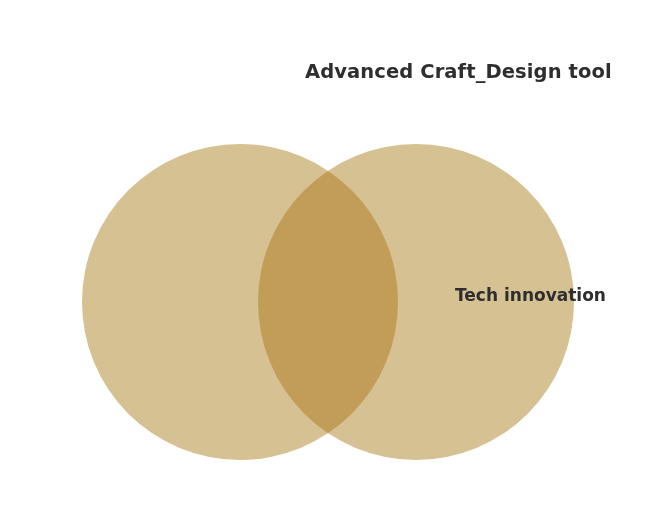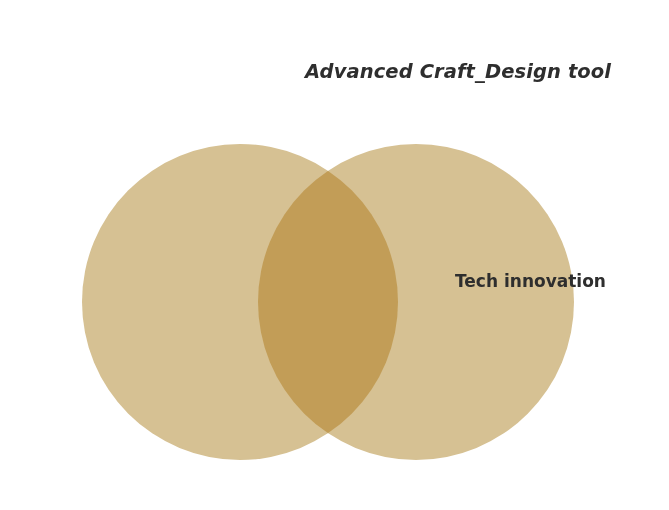--- a/index.html
+++ b/index.html
@@ -46,21 +46,21 @@
     color: #2e2e2e;
     white-space: nowrap;
     line-height: 1.2;
   }
   .set-label.left {
     left: 20px;
     top: 285px;
   }
   .set-label.right {
     left: 455px;
-    top: 271px;
+    top: 285px;
   }
 </style>
 </head>
 <body>
 
 <div id="canvas">
 
   <svg id="venn-svg" viewBox="0 0 669 510" xmlns="http://www.w3.org/2000/svg">
     <defs>
       <clipPath id="clip-left">
@@ -72,18 +72,18 @@
 
     <circle id="circle-left" cx="240" cy="302" r="158" fill="#d6c193"></circle>
 
     <circle id="circle-right" cx="416" cy="302" r="158" fill="#d6c193"></circle>
 
     <g clip-path="url(#clip-left)">
       <circle id="circle-overlap" cx="416" cy="302" r="158" fill="#c29d57"></circle>
     </g>
   </svg>
 
-  <div class="diagram-title" style="color: rgb(46, 46, 46); font-style: italic;">Advanced Craft_Design tool</div>
+  <div class="diagram-title" style="color: rgb(46, 46, 46);">Advanced Craft_Design tool</div>
 
 
   <div class="set-label right" style="color: rgb(46, 46, 46);">Tech innovation</div>
 
 </div>
 
 </body></html>

